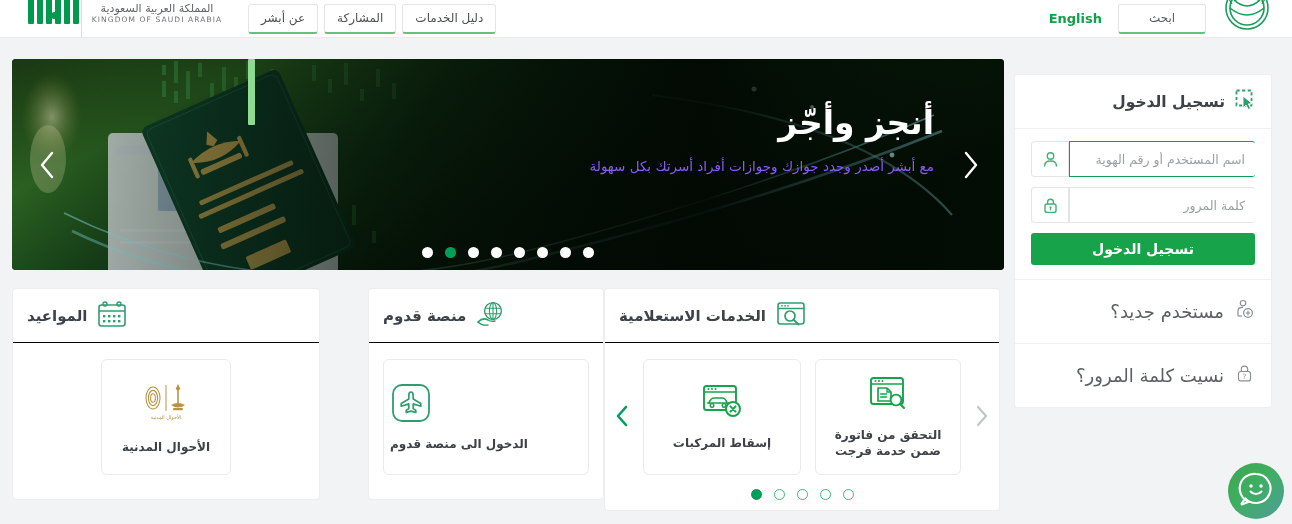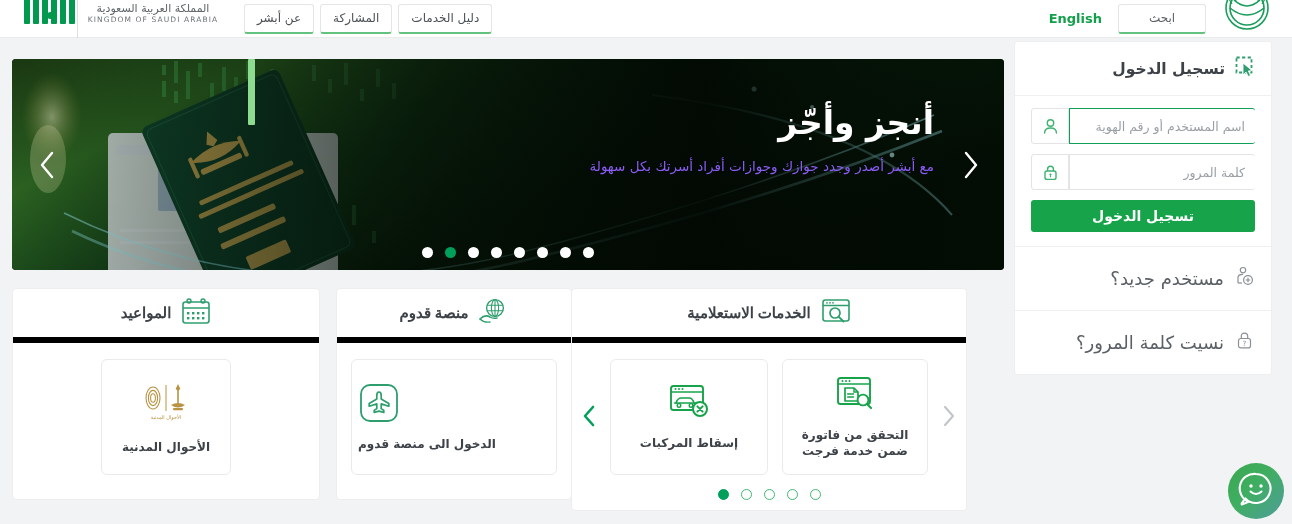--- a/index.html
+++ b/index.html
@@ -33,22 +33,22 @@
   }
   .hdr-spacer { flex: 1 1 auto; }
   .hdr-nav { display: flex; align-items: center; gap: 6px; }
   .nav-tab {
     height: 30px; padding: 0 12px; background: #fff;
     border: 1px solid #e3e5e7; border-bottom: 2px solid #63c37e;
     border-radius: 3px; display: flex; align-items: center; justify-content: center;
     font-size: 12px; color: #4b5056; cursor: pointer; white-space: nowrap;
   }
   .hdr-right {
-    display: flex; align-items: center; gap: 0px; padding-left: 16px; padding-right: 16px;
-    height: 38px; overflow: hidden;
+    display: flex; align-items: center; gap: 0px; padding-left: 4px; padding-right: 16px;
+    height: 38px; overflow: hidden; margin-left: 16px;
   }
   .ksa-logo { position: relative; height: 38px; width: 150px; overflow: hidden; flex: none; }
   .ksa-logo .inner { position: absolute; left: 0; top: -14px; width: 150px; text-align: center; }
   .ksa-ar { font-size: 11px; color: #5f6468; letter-spacing: .5px; display: block; }
   .ksa-en { font-size: 7.5px; color: #6c7276; letter-spacing: 1.1px; display: block; }
   .ksa-dots { display: flex; gap: 3px; justify-content: center; align-items: flex-end; height: 16px; }
   .absher-mark {
     height: 38px; width: 62px; position: relative; overflow: hidden;
     border-right: 1px solid #dcdee0; flex: none;
   }
@@ -82,21 +82,21 @@
   .hero-arrow.left  { left: 18px; }
   .hero-dots {
     position: absolute; left: 0; right: 0; bottom: 12px; display: flex;
     justify-content: center; gap: 12px; z-index: 5;
   }
   .hero-dot { width: 11px; height: 11px; border-radius: 50%; background: #ffffff; cursor: pointer; }
   .hero-dot.active { background: #00a05a; }
 
   
   .login-panel {
-    position: absolute; left: 1014px; top: 41px; width: 258px;
+    position: absolute; left: 1014px; top: 74px; width: 258px;
     background: #fff; border: 1px solid #eceef0; border-radius: 3px;
   }
   .login-head {
     height: 54px; display: flex; align-items: center; justify-content: flex-start;
     gap: 10px; padding: 0 14px; position: relative; border-bottom: 1px solid #eff0f2;
   }
   .login-head .ttl { font-size: 15.5px; color: #3d4248; font-weight: bold; }
   .accent-bar {
     position: absolute; left: 248px; top: 59px; width: 7px; height: 66px;
     background: #8ddb8f; border-radius: 1px;
@@ -128,22 +128,22 @@
     padding: 0 16px; border-top: 1px solid #eff0f2; cursor: pointer;
   }
   .login-link .lbl { font-size: 18px; color: #5b6066; }
 
   
   .card {
     position: absolute; top: 288px; background: #fff;
     border: 1px solid #ededf0; border-radius: 4px; overflow: hidden;
   }
   .card-head {
-    height: 54px; display: flex; align-items: center; justify-content: center;
-    gap: 10px; padding: 0 14px; border-bottom: 6px solid #000000; font-family: Liberation Serif, serif;
+    height: 54px; display: flex; align-items: center; justify-content: flex-end;
+    gap: 10px; padding: 0 14px; border-bottom: 1px solid #000000;
   }
   .card-head .ttl { font-size: 15px; color: #3d4248; font-weight: bold; white-space: nowrap; }
   .card-body { position: relative; padding: 16px 14px 10px 14px; }
   .tiles { display: flex; flex-direction: row-reverse; gap: 14px; justify-content: center; }
   .tile {
     width: 130px; height: 116px; background: #fff;
     border: 1px solid #e9eaec; border-radius: 6px;
     display: flex; flex-direction: column; align-items: center; justify-content: center;
     gap: 8px; cursor: pointer; padding: 6px;
   }
@@ -488,21 +488,21 @@
               <text x="26" y="40" font-size="5" fill="#b99343" text-anchor="middle" font-family="DejaVu Sans, sans-serif">الأحوال المدنية</text>
             </svg>
           </span>
           <span class="tlabel">الأحوال المدنية</span>
         </div>
       </div>
       <div class="card-dots"></div>
     </div>
   </div>
 
-  <div class="card" style="left:336px; width:236px;">
+  <div class="card" style="left:368px; width:236px;">
     <div class="card-head">
       <span>
         <svg width="30" height="28" viewBox="0 0 30 28">
           <circle cx="17" cy="11" r="8.4" fill="none" stroke="#2f9e6e" stroke-width="1.4"></circle>
           <ellipse cx="17" cy="11" rx="3.6" ry="8.4" fill="none" stroke="#2f9e6e" stroke-width="1.1"></ellipse>
           <path d="M8.8 8.2 h16.4 M8.8 13.8 h16.4 M17 2.6 V19.4" stroke="#2f9e6e" stroke-width="1.1"></path>
           <path d="M2 22 q5 -5 10 -2 q3 2 7 1" fill="none" stroke="#2f9e6e" stroke-width="1.5" stroke-linecap="round"></path>
           <path d="M2 22 q4 4 10 3" fill="none" stroke="#2f9e6e" stroke-width="1.3" stroke-linecap="round"></path>
         </svg>
       </span>
@@ -517,21 +517,21 @@
               <path d="M21 10 q2.2 0 2.2 3.4 v3.6 l7.6 4.6 v2.6 l-7.6 -2.3 v4.6 l2.6 1.9 v2 l-4.8 -1.3 l-4.8 1.3 v-2 l2.6 -1.9 v-4.6 l-7.6 2.3 v-2.6 l7.6 -4.6 v-3.6 q0 -3.4 2.2 -3.4z" fill="none" stroke="#2f9e6e" stroke-width="1.7" stroke-linejoin="round"></path>
             </svg>
           </span>
           <span class="tlabel">الدخول الى منصة قدوم</span>
         </div>
       </div>
       <div class="card-dots"></div>
     </div>
   </div>
 
-  <div class="card" style="left:571px; width:396px;">
+  <div class="card" style="left:604px; width:396px;">
     <div class="card-head">
       <span>
         <svg width="30" height="28" viewBox="0 0 30 28">
           <rect x="2" y="3" width="26" height="21" rx="2.4" fill="none" stroke="#2f9e6e" stroke-width="1.6"></rect>
           <path d="M2 8.5 h26" stroke="#2f9e6e" stroke-width="1.4"></path>
           <g fill="#2f9e6e">
               <circle cx="6" cy="5.8" r="0.9"></circle>
               <circle cx="9" cy="5.8" r="0.9"></circle>
               <circle cx="12" cy="5.8" r="0.9"></circle>
             </g>

